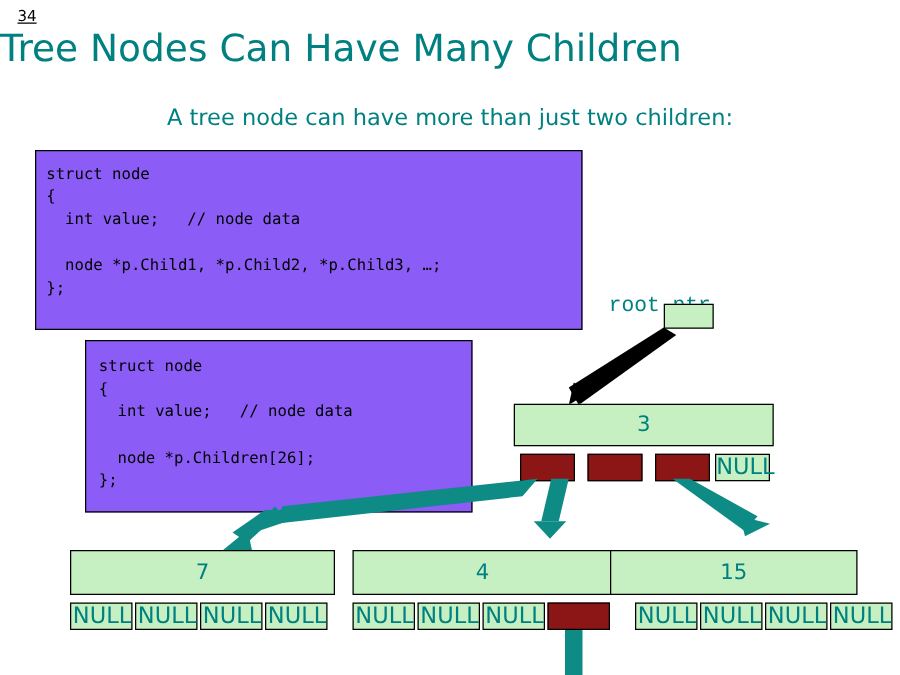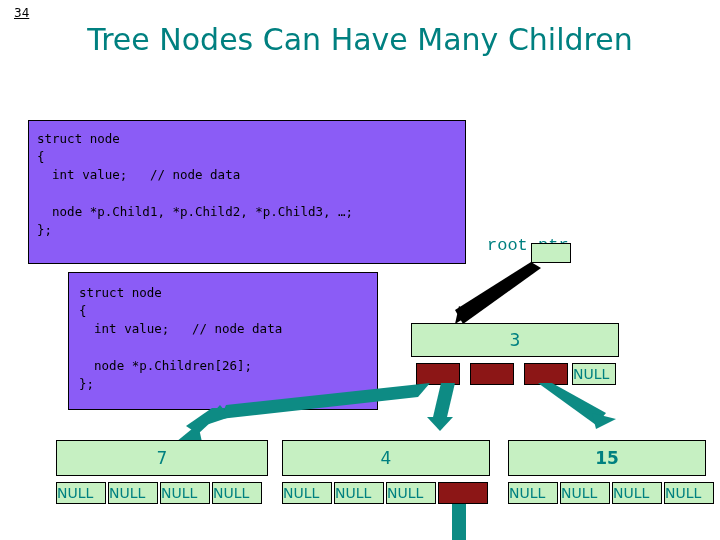--- a/index.html
+++ b/index.html
@@ -27,21 +27,21 @@
     font-size: 12px;
     color: #000000;
     font-family: "DejaVu Sans", sans-serif;
     text-decoration: underline;
   }
   .title {
     position: absolute;
     left: 0;
     top: 22px;
     width: 720px;
-    text-align: center;
+    text-align: left;
     font-size: 30px;
     color: #008080;
     font-family: "DejaVu Sans", sans-serif;
     letter-spacing: 0px;
   }
   .subtitle {
     position: absolute;
     left: 0;
     top: 84px;
     width: 720px;
@@ -103,43 +103,44 @@
     width: 100%;
     text-align: center;
     font-size: 17px;
     color: #008080;
     font-family: "DejaVu Sans", sans-serif;
     top: 50%;
     transform: translateY(-50%);
   }
   .null-label {
     position: absolute;
-    font-size: 14px;
+    font-size: 18px;
     color: #008080;
     font-family: "DejaVu Sans", sans-serif;
     box-sizing: border-box;
     border: 1px solid #000000;
     background: #c6f0c2;
-    text-align: left;
+    text-align: right;
     line-height: 20px;
   }
   .arrow {
     position: absolute;
   }
   svg { overflow: visible; }
 </style>
 </head>
 <body>
 
 <div class="slide">
 
   <div class="slide-number">34</div>
 
   <div class="title">Tree Nodes Can Have Many Children</div>
 
+  <div class="subtitle">A tree node can have more than just two children:</div>
 
   <div class="code-box" id="code-box-1">struct node
 {
   int value;   // node data
 
   node *p.Child1, *p.Child2, *p.Child3, …;
 };</div>
 
   <div class="code-box" id="code-box-2">struct node
 {
@@ -201,21 +202,21 @@
   </div>
   <div class="null-label" style="left:282px; top:482px; width:50px; height:22px;">NULL</div>
   <div class="null-label" style="left:334px; top:482px; width:50px; height:22px;">NULL</div>
   <div class="null-label" style="left:386px; top:482px; width:50px; height:22px;">NULL</div>
   <div class="node node-dark" style="left:438px; top:482px; width:50px; height:22px;"></div>
 
   <svg class="arrow" style="left:444px; top:504px; width:30px; height:36px;">
     <polygon points="8,0 22,0 22,36 8,36" fill="#0d8b84"></polygon>
   </svg>
 
-  <div class="node node-green" style="left:508px; top:440px; width:198px; height:36px;font-weight:bold;">
+  <div class="node node-green" style="left:488px; top:440px; width:198px; height:36px;">
     <span class="node-val">15</span>
   </div>
   <div class="null-label" style="left:508px; top:482px; width:50px; height:22px;">NULL</div>
   <div class="null-label" style="left:560px; top:482px; width:50px; height:22px;">NULL</div>
   <div class="null-label" style="left:612px; top:482px; width:50px; height:22px;">NULL</div>
   <div class="null-label" style="left:664px; top:482px; width:50px; height:22px;">NULL</div>
 
 </div>
 
 </body></html>

